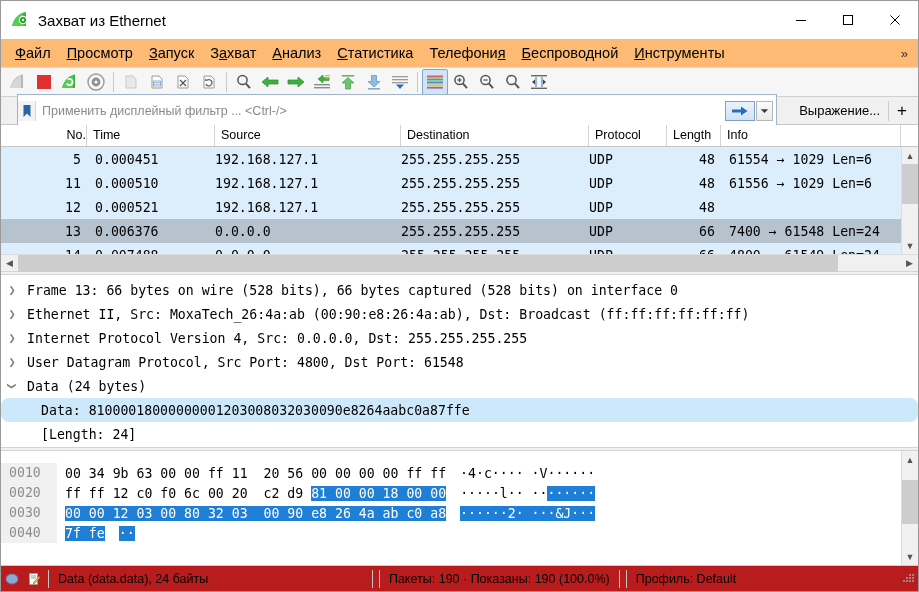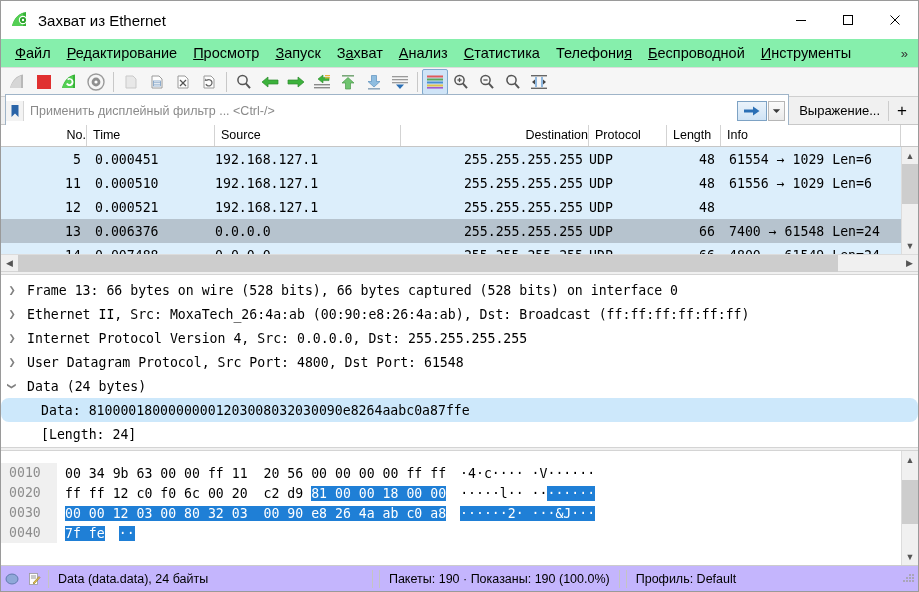--- a/index.html
+++ b/index.html
@@ -47,21 +47,21 @@
     width: 47px; height: 38px;
     display: flex; align-items: center; justify-content: center;
     background: #ffffff;
   }
 
   
   .menubar {
     height: 28px;
     display: flex;
     align-items: center;
-    background: #86efac;
+    background: #fdba74;
     padding-left: 6px;
     flex: 0 0 auto;
     font-size: 14.5px;
   }
   .menu-item {
     padding: 3px 8px;
     color: #000000;
     white-space: nowrap;
   }
   .menu-item u { text-decoration: underline; }
@@ -100,21 +100,21 @@
     display: flex;
     align-items: center;
     background: #f0f0f0;
     flex: 0 0 auto;
     border-bottom: 1px solid #c8c8c8;
     padding: 0 2px;
   }
   .filter-input-wrap {
     flex: 1 1 auto;
     height: 34px;
-    margin: 0 2px;
+    margin: 0 14px;
     background: #ffffff;
     border: 1px solid #9fb4c8;
     display: flex;
     align-items: center;
     position: relative;
   }
   .filter-bookmark {
     width: 18px; height: 20px;
     display: flex; align-items: center; justify-content: center;
     flex: 0 0 auto;
@@ -206,21 +206,21 @@
   }
   .pl-row.selected { background: #b6c3ce; }
   .pl-row .c {
     padding-right: 6px;
     white-space: nowrap;
     overflow: hidden;
   }
   .c-no    { width: 86px;  text-align: right; }
   .c-time  { width: 128px; padding-left: 8px; }
   .c-src   { width: 186px; padding-left: 0px; }
-  .c-dst   { width: 188px; text-align: right; }
+  .c-dst   { width: 188px; }
   .c-proto { width: 78px; }
   .c-len   { width: 54px;  text-align: right; }
   .c-info  { width: 170px; padding-left: 8px; }
 
   
   .vscroll {
     position: absolute;
     right: 0; top: 0;
     width: 17px;
     background: #f0f0f0;
@@ -337,21 +337,21 @@
     flex: 0 0 auto;
   }
   .sel { background: #1f7fd6; color: #ffffff; }
 
   
   .statusbar {
     height: 26px;
     flex: 0 0 auto;
     display: flex;
     align-items: center;
-    background: #c4b5fd;
+    background: #b91c1c;
     border-top: 1px solid #cccccc;
     font-size: 12.5px;
     color: #000;
   }
   .sb-icon {
     width: 22px; height: 22px;
     display: flex; align-items: center; justify-content: center;
     flex: 0 0 auto;
   }
   .sb-sep {
@@ -399,21 +399,20 @@
         <svg width="12" height="12" viewBox="0 0 12 12">
             <line x1="1.5" y1="1.5" x2="10.5" y2="10.5" stroke="#000" stroke-width="1"></line>
             <line x1="10.5" y1="1.5" x2="1.5" y2="10.5" stroke="#000" stroke-width="1"></line>
           </svg>
       </div>
     </div>
   </div>
 
   <div class="menubar">
     <div class="menu-item"><u>Ф</u><span>айл</span></div>
-    <div class="menu-item"><u>Р</u><span>едактирование</span></div>
     <div class="menu-item"><u>П</u><span>росмотр</span></div>
     <div class="menu-item"><u>З</u><span>апуск</span></div>
     <div class="menu-item"><span>З</span><u>а</u><span>хват</span></div>
     <div class="menu-item"><u>А</u><span>нализ</span></div>
     <div class="menu-item"><u>С</u><span>татистика</span></div>
     <div class="menu-item"><span>Телефони</span><u>я</u></div>
     <div class="menu-item"><u>Б</u><span>еспроводной</span></div>
     <div class="menu-item"><u>И</u><span>нструменты</span></div>
     <div class="menu-more">»</div>
   </div>

